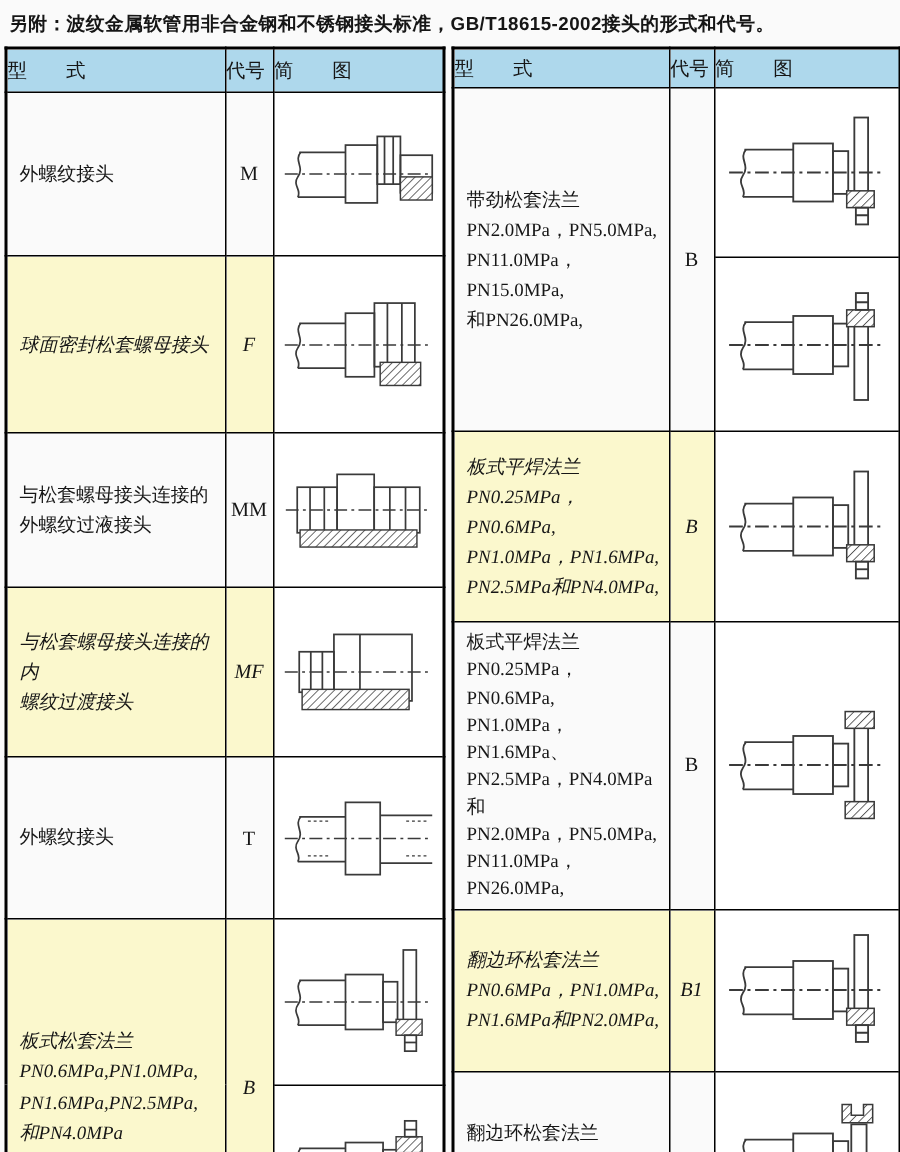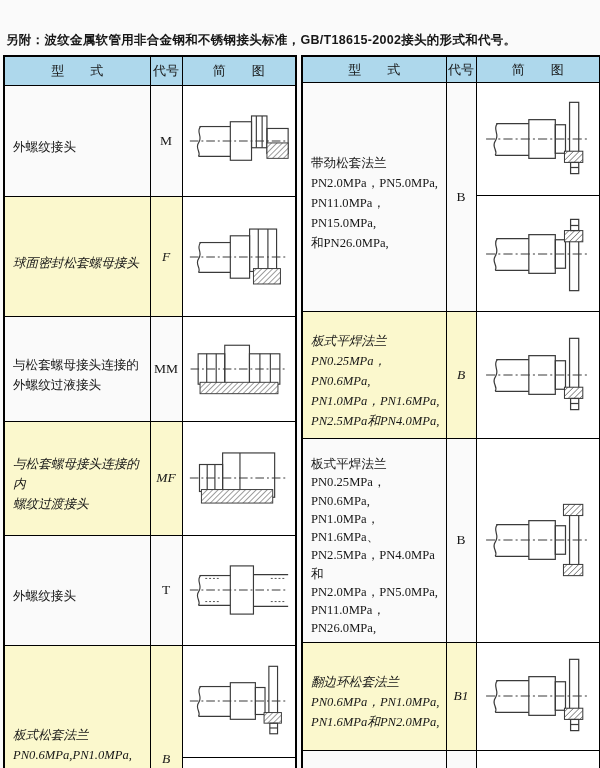--- a/index.html
+++ b/index.html
@@ -9,45 +9,44 @@
     color:#161616;
     font-family:"Liberation Serif", serif;
     overflow:hidden;
   }
   .title{
     font-family:"Liberation Sans", sans-serif;
     font-weight:bold;
     font-size:12.5px;
     padding:8px 6px 6px 6px;
     letter-spacing:0.3px;
-    margin-top:24px;
   }
   .wrap{display:flex;gap:4px;padding:0 3px;}
   table{
     border-collapse:collapse;
     table-layout:fixed;
     border:2px solid #000;
   }
   td{
     border:1px solid #000;
     padding:0;
     vertical-align:middle;
     overflow:hidden;
   }
   .hdr td{
     background:#aed8ec;
-    text-align:center;
+    text-align:left;
     font-size:13px;
     height:25px;
   }
   .y{background:#fbf8cd;font-style:italic;}
   .type{
     font-size:12.6px;
     line-height:1.6;
-    padding:16px 5px 4px 8px;
+    padding:4px 5px 4px 8px;
     white-space:pre-line;
     text-align:left;
   }
   .code{
     text-align:center;
     font-size:13.5px;
   }
   .diagcell{text-align:center;background:#fff;}
   svg.diag{display:block;margin:0 auto;}
   svg.diag *{stroke:#3a3a3a;stroke-width:1.2;fill:none;}

